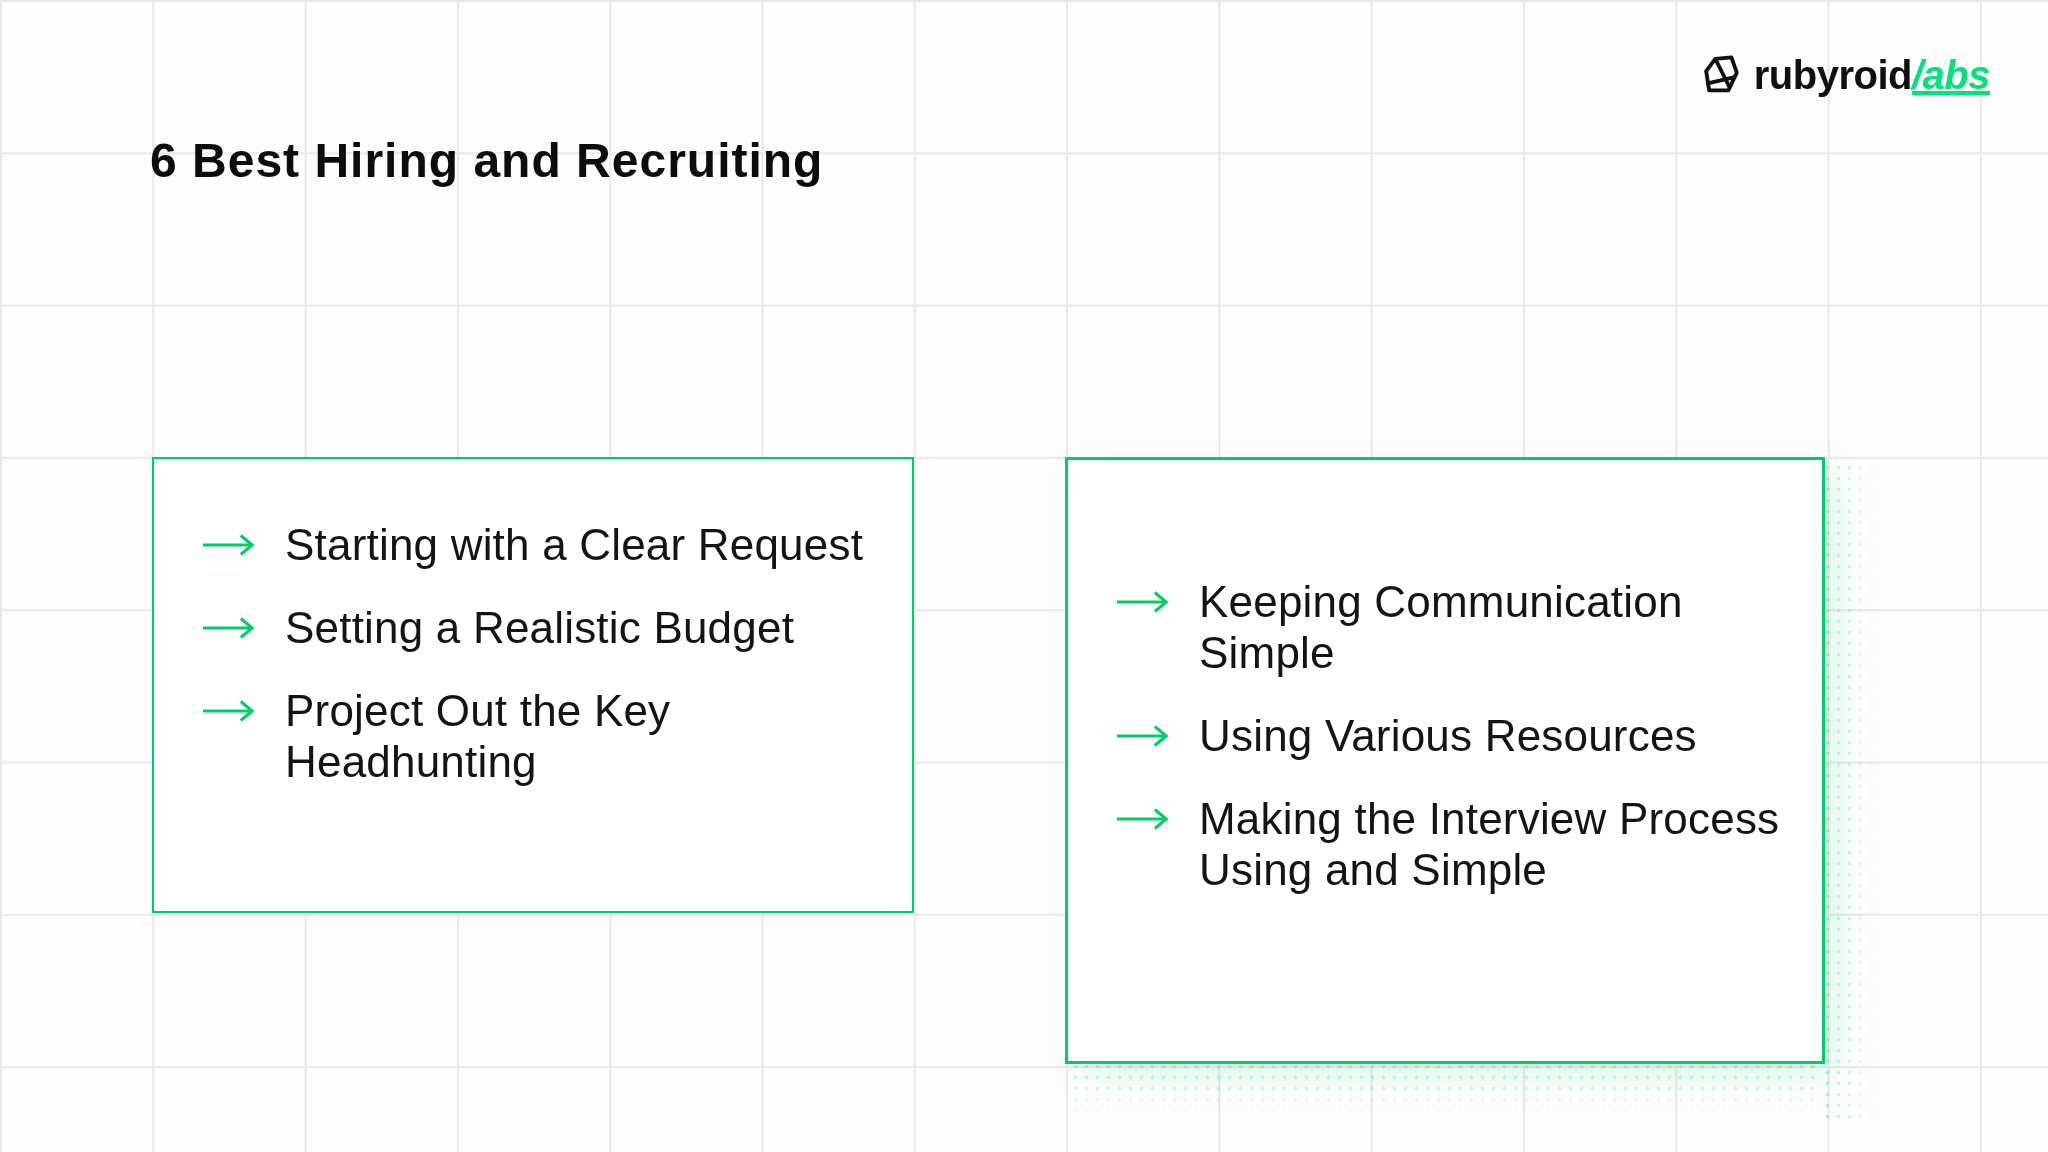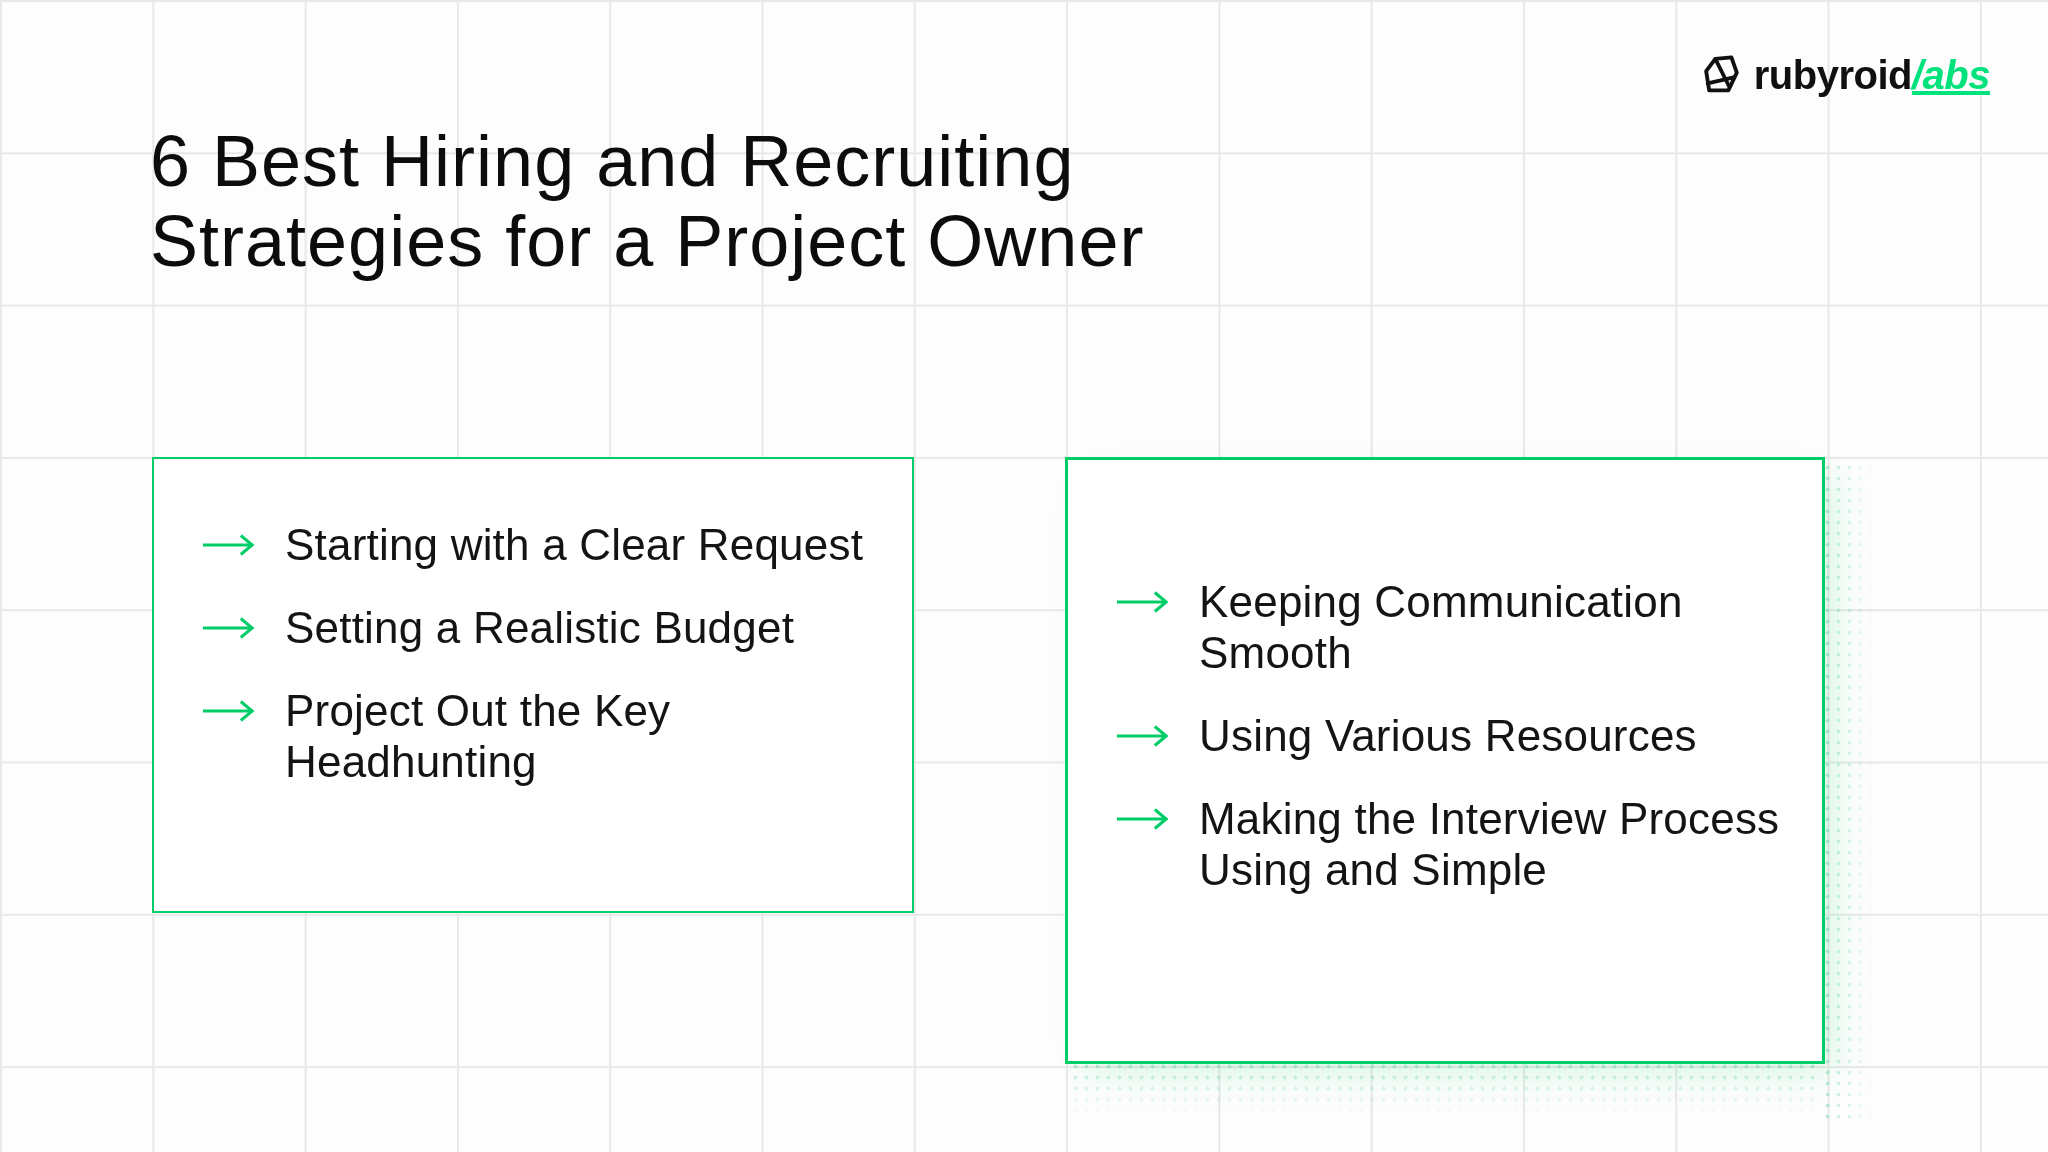--- a/index.html
+++ b/index.html
@@ -40,23 +40,23 @@
     white-space: nowrap;
   }
   .wordmark .accent { color: #00e27c; font-style: italic; text-decoration: underline; }
 
   
   .title {
     position: absolute;
     left: 150px;
     top: 121px;
     margin: 0;
-    font-size: 72px;
+    font-size: 48px;
     line-height: 80px;
-    font-weight: 400;
+    font-weight: 700;
     letter-spacing: 1px;
     color: #0c0c0c;
   }
   .title .tline { display: block; }
 
   
   .card {
     position: absolute;
     box-sizing: border-box;
     background: #ffffff;
@@ -139,21 +139,20 @@
     <svg class="logo-icon" width="46" height="46" viewBox="0 0 60 60" fill="none" stroke="#111111" stroke-width="5" stroke-linejoin="round" stroke-linecap="round">
       <path d="M20 9 L41 7 L48 27 L37 50 L12 50 L8 25 Z"></path>
       <path d="M20 9 L38 45"></path>
       <path d="M10 41 L44 33"></path>
     </svg>
     <div class="wordmark"><span>rubyroid</span><span class="accent">/abs</span></div>
   </header>
 
   <h1 class="title">
     <span class="tline">6 Best Hiring and Recruiting</span>
-    <span class="tline">Strategies for a Project Owner</span>
   </h1>
 
   <section class="card card-left">
     <ul>
       <li>
         <svg class="arrow" width="53" height="24" viewBox="0 0 56 24" fill="none" stroke="#00cd67" stroke-width="3.2">
           <path d="M1 12 H52"></path>
           <path d="M41 2 L53 12 L41 22"></path>
         </svg>
         <div class="item-text">
@@ -184,21 +183,21 @@
 
   <section class="card card-right">
     <ul>
       <li>
         <svg class="arrow" width="53" height="24" viewBox="0 0 56 24" fill="none" stroke="#00cd67" stroke-width="3.2">
           <path d="M1 12 H52"></path>
           <path d="M41 2 L53 12 L41 22"></path>
         </svg>
         <div class="item-text">
           <div>Keeping Communication</div>
-          <div>Smooth</div>
+          <div>Simple</div>
         </div>
       </li>
       <li>
         <svg class="arrow" width="53" height="24" viewBox="0 0 56 24" fill="none" stroke="#00cd67" stroke-width="3.2">
           <path d="M1 12 H52"></path>
           <path d="M41 2 L53 12 L41 22"></path>
         </svg>
         <div class="item-text">
           <div>Using Various Resources</div>
         </div>

